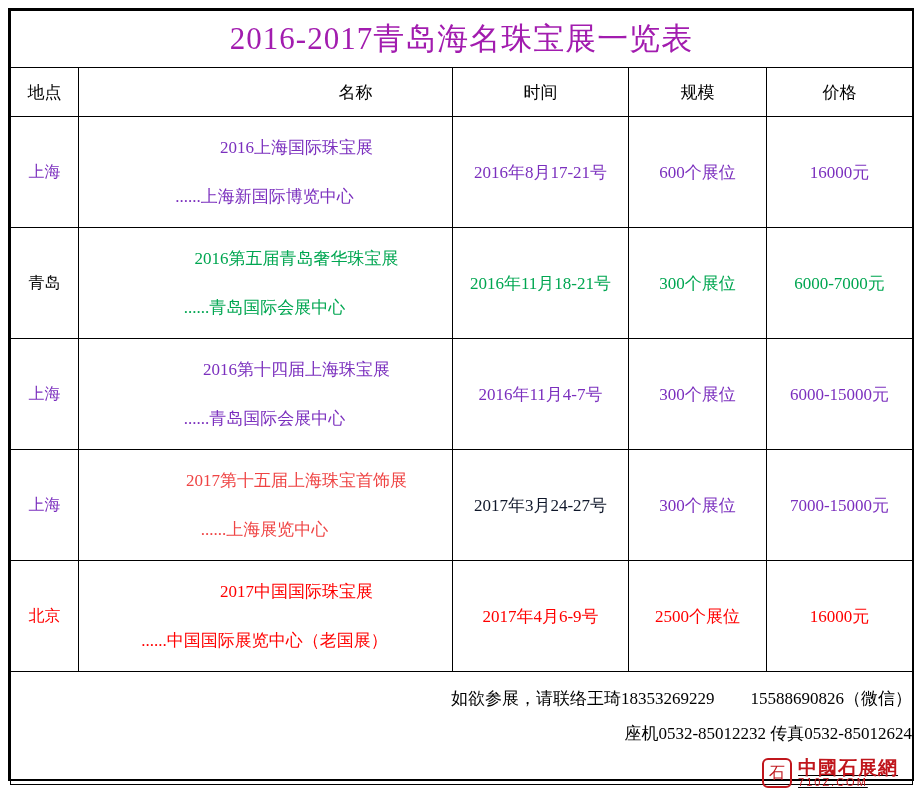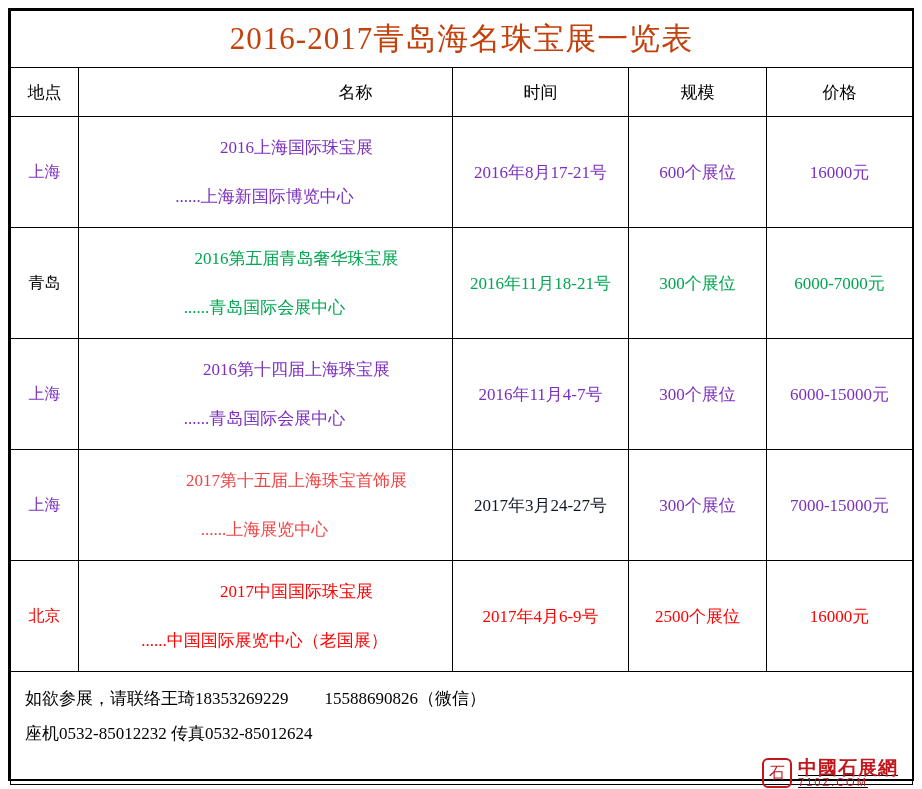--- a/index.html
+++ b/index.html
@@ -38,21 +38,21 @@
     text-align: center;
     vertical-align: middle;
   }
   .title-cell {
     height: 56px;
     border-bottom: 1px solid #000 !important;
   }
   .title-text {
     font-size: 31px;
     letter-spacing: 1px;
-    color: #c2410c;
+    color: #a21caf;
     font-family: "Liberation Serif", "DejaVu Serif", serif;
   }
   .hdr {
     height: 48px;
     font-size: 17px;
     color: #000;
   }
   .col-place  { width: 68px; }
   .col-name   { width: 374px; }
   .col-time   { width: 176px; }
@@ -98,24 +98,24 @@
     position: relative;
     padding: 0;
   }
   .footer-inner {
     position: relative;
     width: 100%;
     height: 100%;
   }
   .footer-line {
     display: block;
-    text-align: left;
+    text-align: right;
     font-size: 17px;
     color: #000;
-    padding-left: 14px;
+    padding-left: 8px;
   }
   .footer-line.l1 {
     margin-top: 30px;
   }
   .footer-line.l2 {
     margin-top: 12px;
   }
   .footer-gap {
     display: inline-block;
     width: 36px;

